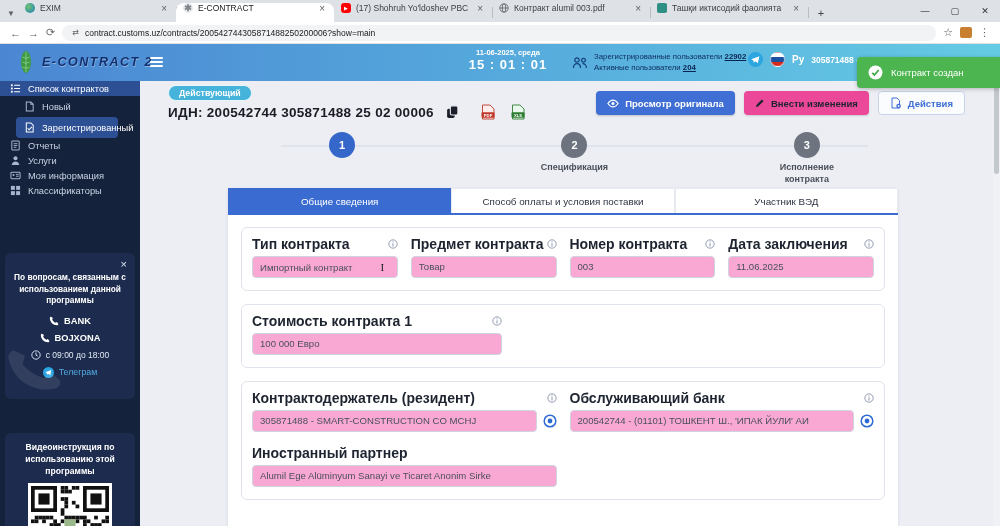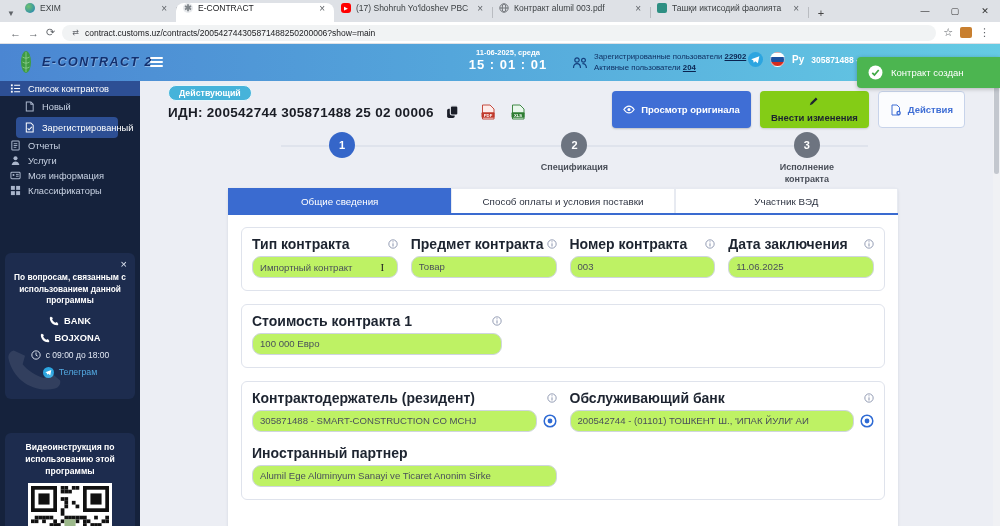--- a/index.html
+++ b/index.html
@@ -73,21 +73,21 @@
   
   .main { position:absolute; left:140px; top:81px; width:853px; height:445px; background:#eceef4; }
   .strip { position:relative; padding:4px 0 0 28px; }
   .status-badge { display:inline-block; background:#46b3da; border:1px solid #e8f6fb; color:#fff; font-size:8.8px; font-weight:bold; padding:2px 10px; border-radius:9px; }
   .idn-row { display:flex; align-items:center; gap:12px; margin-top:3px; }
   .idn { font-size:13.5px; font-weight:bold; color:#191c24; letter-spacing:.3px; }
   .doc-icons { display:flex; gap:16px; margin-left:10px; align-items:center; }
   .strip-buttons { position:absolute; right:28px; top:10px; display:flex; gap:9px; }
   .btn { display:flex; align-items:center; gap:6px; font-size:9.5px; font-weight:bold; padding:5px 11px; border-radius:4px; white-space:nowrap; }
   .btn-primary { background:#3f6ed5; color:#fff; box-shadow:0 1px 2px rgba(0,0,0,.2); }
-  .btn-white { background:#84cc16; color:#1d2430; box-shadow:0 1px 2px rgba(0,0,0,.15);flex-direction:column; }
+  .btn-white { background:#ec4899; color:#1d2430; box-shadow:0 1px 2px rgba(0,0,0,.15); }
   .btn-outline { background:#fbfcfe; color:#3f6ed5; border:1px solid #c7d3ea; }
 
   .stepper { position:relative; margin:12px 70px 0 86px; height:56px; }
   .stepline { position:absolute; top:13px; left:55px; right:55px; height:2px; background:#dfe3ec; }
   .steps { position:relative; display:flex; }
   .step { flex:1; text-align:center; }
   .scircle { width:26px; height:26px; border-radius:50%; margin:0 auto 4px; display:flex; align-items:center; justify-content:center; color:#fff; font-size:11px; font-weight:bold; background:#6d7480; }
   .step.active .scircle { background:#3566c9; }
   .slabel { font-size:9px; font-weight:bold; color:#4a4f59; line-height:1.3; white-space:pre-line; }
   .step.active .slabel { color:#15181f; }
@@ -99,21 +99,21 @@
   .card-body { padding:12px 13px 2px; }
   .group { border:1px solid #dfe3ec; border-radius:6px; padding:8px 10px 12px; margin-bottom:13px; background:#fff; }
   .fields { display:grid; gap:13px; }
   .fields.four { grid-template-columns:repeat(4,1fr); }
   .fields.three { grid-template-columns:repeat(2,1fr); }
   .fields.one .field { width:250px; }
   .flabel-row { display:flex; justify-content:space-between; align-items:center; margin-bottom:4px; }
   .flabel { font-size:14px; font-weight:bold; color:#1d2430; }
   .info { color:#8a94ad; }
   .fctl { display:flex; align-items:center; gap:6px; }
-  .finput { flex:1; height:22px; background:#bef264; border:1px solid #cfd5df; border-radius:9px; font-size:9.6px; color:#4a505a; padding:0 7px; line-height:20px; white-space:nowrap; overflow:hidden; }
+  .finput { flex:1; height:22px; background:#f9a8d4; border:1px solid #cfd5df; border-radius:4px; font-size:9.6px; color:#4a505a; padding:0 7px; line-height:20px; white-space:nowrap; overflow:hidden; }
   .ibeam { font-family:"Liberation Serif", serif; font-size:11px; color:#222; margin-left:28px; font-style:normal; }
   .eyebtn { flex:none; }
   .bottom-nav { display:flex; justify-content:flex-end; gap:13px; padding:12px 14px 17px; }
   .navcircle { width:27px; height:27px; border-radius:50%; display:flex; align-items:center; justify-content:center; font-weight:bold; }
   .nav-video { background:#fff; border:1.5px solid #3b4354; }
   .nav-help { background:#dfe9fa; border:1px solid #c3d6f4; color:#84a9e8; font-size:12px; }
   .nav-prev { background:#93a9e6; color:#fff; font-size:13px; }
   .nav-next { background:#3566c9; color:#fff; font-size:13px; }
 
   .scrollbar { position:absolute; right:0; top:81px; width:7px; height:445px; background:#f0f1f4; }

